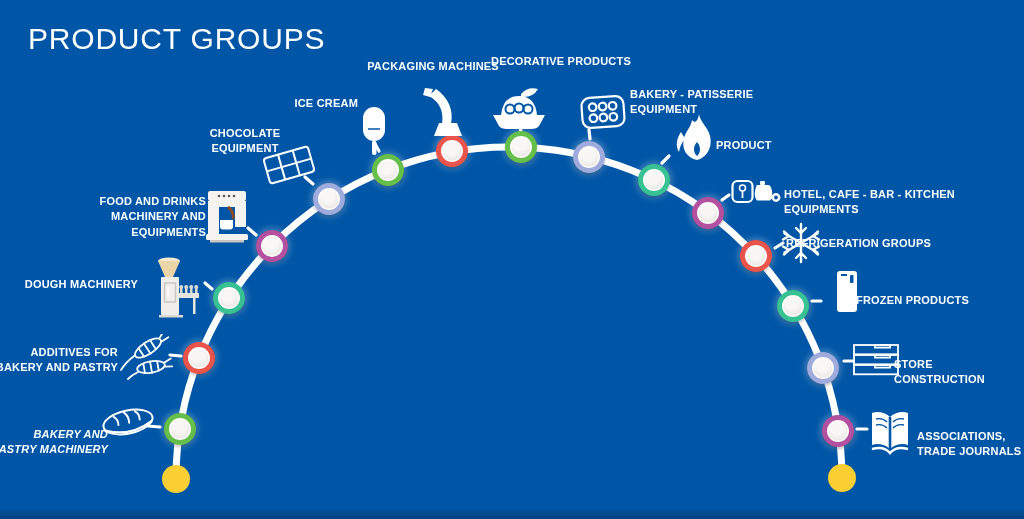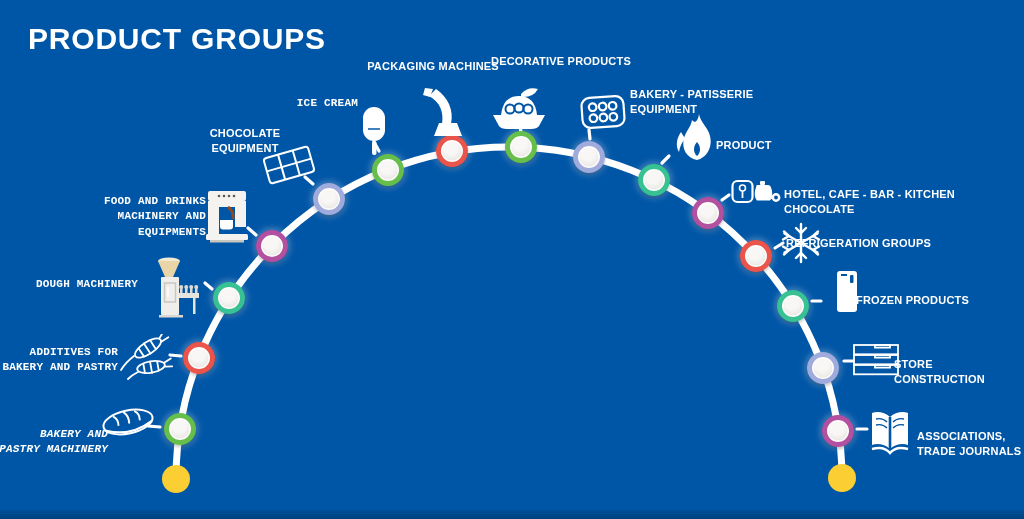--- a/index.html
+++ b/index.html
@@ -1,35 +1,35 @@
 <!DOCTYPE html>
 <html style="--background: #0056a6; --line: #ffffff; --ring-green: #67bf4b; --ring-red: #ea544b; --ring-teal: #38c192; --ring-magenta: #b3509f; --ring-periwinkle: #a0abdd; --terminal-dot: #fbcf33; --node-inner: #e9e8e5; --text: #ffffff;"><head>
 <meta charset="utf-8">
 <style>
   html,body{margin:0;padding:0;background:#222;}
   .stage{position:relative;width:1024px;height:519px;overflow:hidden;
          background:var(--background,#0056a6);
          font-family:"Liberation Sans", sans-serif;}
-  .page-title{position:absolute;left:28px;top:22px;font-size:30px;font-weight:700;
+  .page-title{position:absolute;left:28px;top:22px;font-size:30px;font-weight:400;
          letter-spacing:.8px;color:#fff;}
   .arc-svg{position:absolute;left:0;top:0;}
   .node{position:absolute;width:22px;height:22px;border-radius:50%;border:5px solid #fff;
         background:radial-gradient(circle at 45% 35%, #f8f7f5 35%, #dddbd7 100%);
         box-shadow:0 0 6px 2px rgba(255,255,255,.28), inset 0 0 0 1.5px rgba(255,255,255,.85),
                    0 2px 3px rgba(0,0,0,.25);}
   .ring-green{border-color:var(--ring-green);}
   .ring-red{border-color:var(--ring-red);}
   .ring-teal{border-color:var(--ring-teal);}
   .ring-magenta{border-color:var(--ring-magenta);}
   .ring-periwinkle{border-color:var(--ring-periwinkle);}
   .terminal-dot{position:absolute;width:28px;height:28px;border-radius:50%;
         background:var(--terminal-dot,#fbcf33);}
   .label{position:absolute;color:#fff;font-size:11px;font-weight:700;line-height:1.4;
         letter-spacing:.2px;white-space:pre-line;}
-  .align-right{text-align:right;font-family:Liberation Mono, monospace;}
+  .align-right{text-align:right;}
   .align-center{text-align:center;}
   .italic{font-style:italic;}
   .icon{position:absolute;}
   .bgfill{fill:var(--background,#0056a6);}
   .bgstroke{stroke:var(--background,#0056a6);}
   .bottom-strip{position:absolute;left:0;bottom:0;width:1024px;height:9px;
         background:linear-gradient(#00509b,#00417e);}
 </style>
 </head>
 <body>
@@ -256,21 +256,21 @@
   <div class="label align-center" style="left:185px;top:126px;width:120px">CHOCOLATE
 EQUIPMENT</div>
   <div class="label align-right" style="left:56px;top:194px;width:150px">FOOD AND DRINKS
 MACHINERY AND
 EQUIPMENTS</div>
   <div class="label align-right" style="left:238px;top:96px;width:120px">ICE CREAM</div>
   <div class="label align-center" style="left:363px;top:59px;width:140px">PACKAGING MACHINES</div>
   <div class="label" style="left:630px;top:87px;width:190px">BAKERY - PATISSERIE EQUIPMENT</div>
   <div class="label align-center" style="left:491px;top:54px;width:140px">DECORATIVE PRODUCTS</div>
   <div class="label" style="left:716px;top:138px;width:100px">PRODUCT</div>
-  <div class="label" style="left:784px;top:187px;width:238px">HOTEL, CAFE - BAR - KITCHEN CHOCOLATE</div>
+  <div class="label" style="left:784px;top:187px;width:238px">HOTEL, CAFE - BAR - KITCHEN EQUIPMENTS</div>
   <div class="label" style="left:786px;top:236px;width:160px">REFRIGERATION GROUPS</div>
   <div class="label" style="left:856px;top:293px;width:140px">FROZEN PRODUCTS</div>
   <div class="label" style="left:894px;top:357px;width:128px">STORE CONSTRUCTION</div>
   <div class="label" style="left:917px;top:429px;width:110px">ASSOCIATIONS,
 TRADE JOURNALS</div>
 
   <div class="page-title">PRODUCT GROUPS</div>
 
   <div class="bottom-strip"></div>
 </div>

